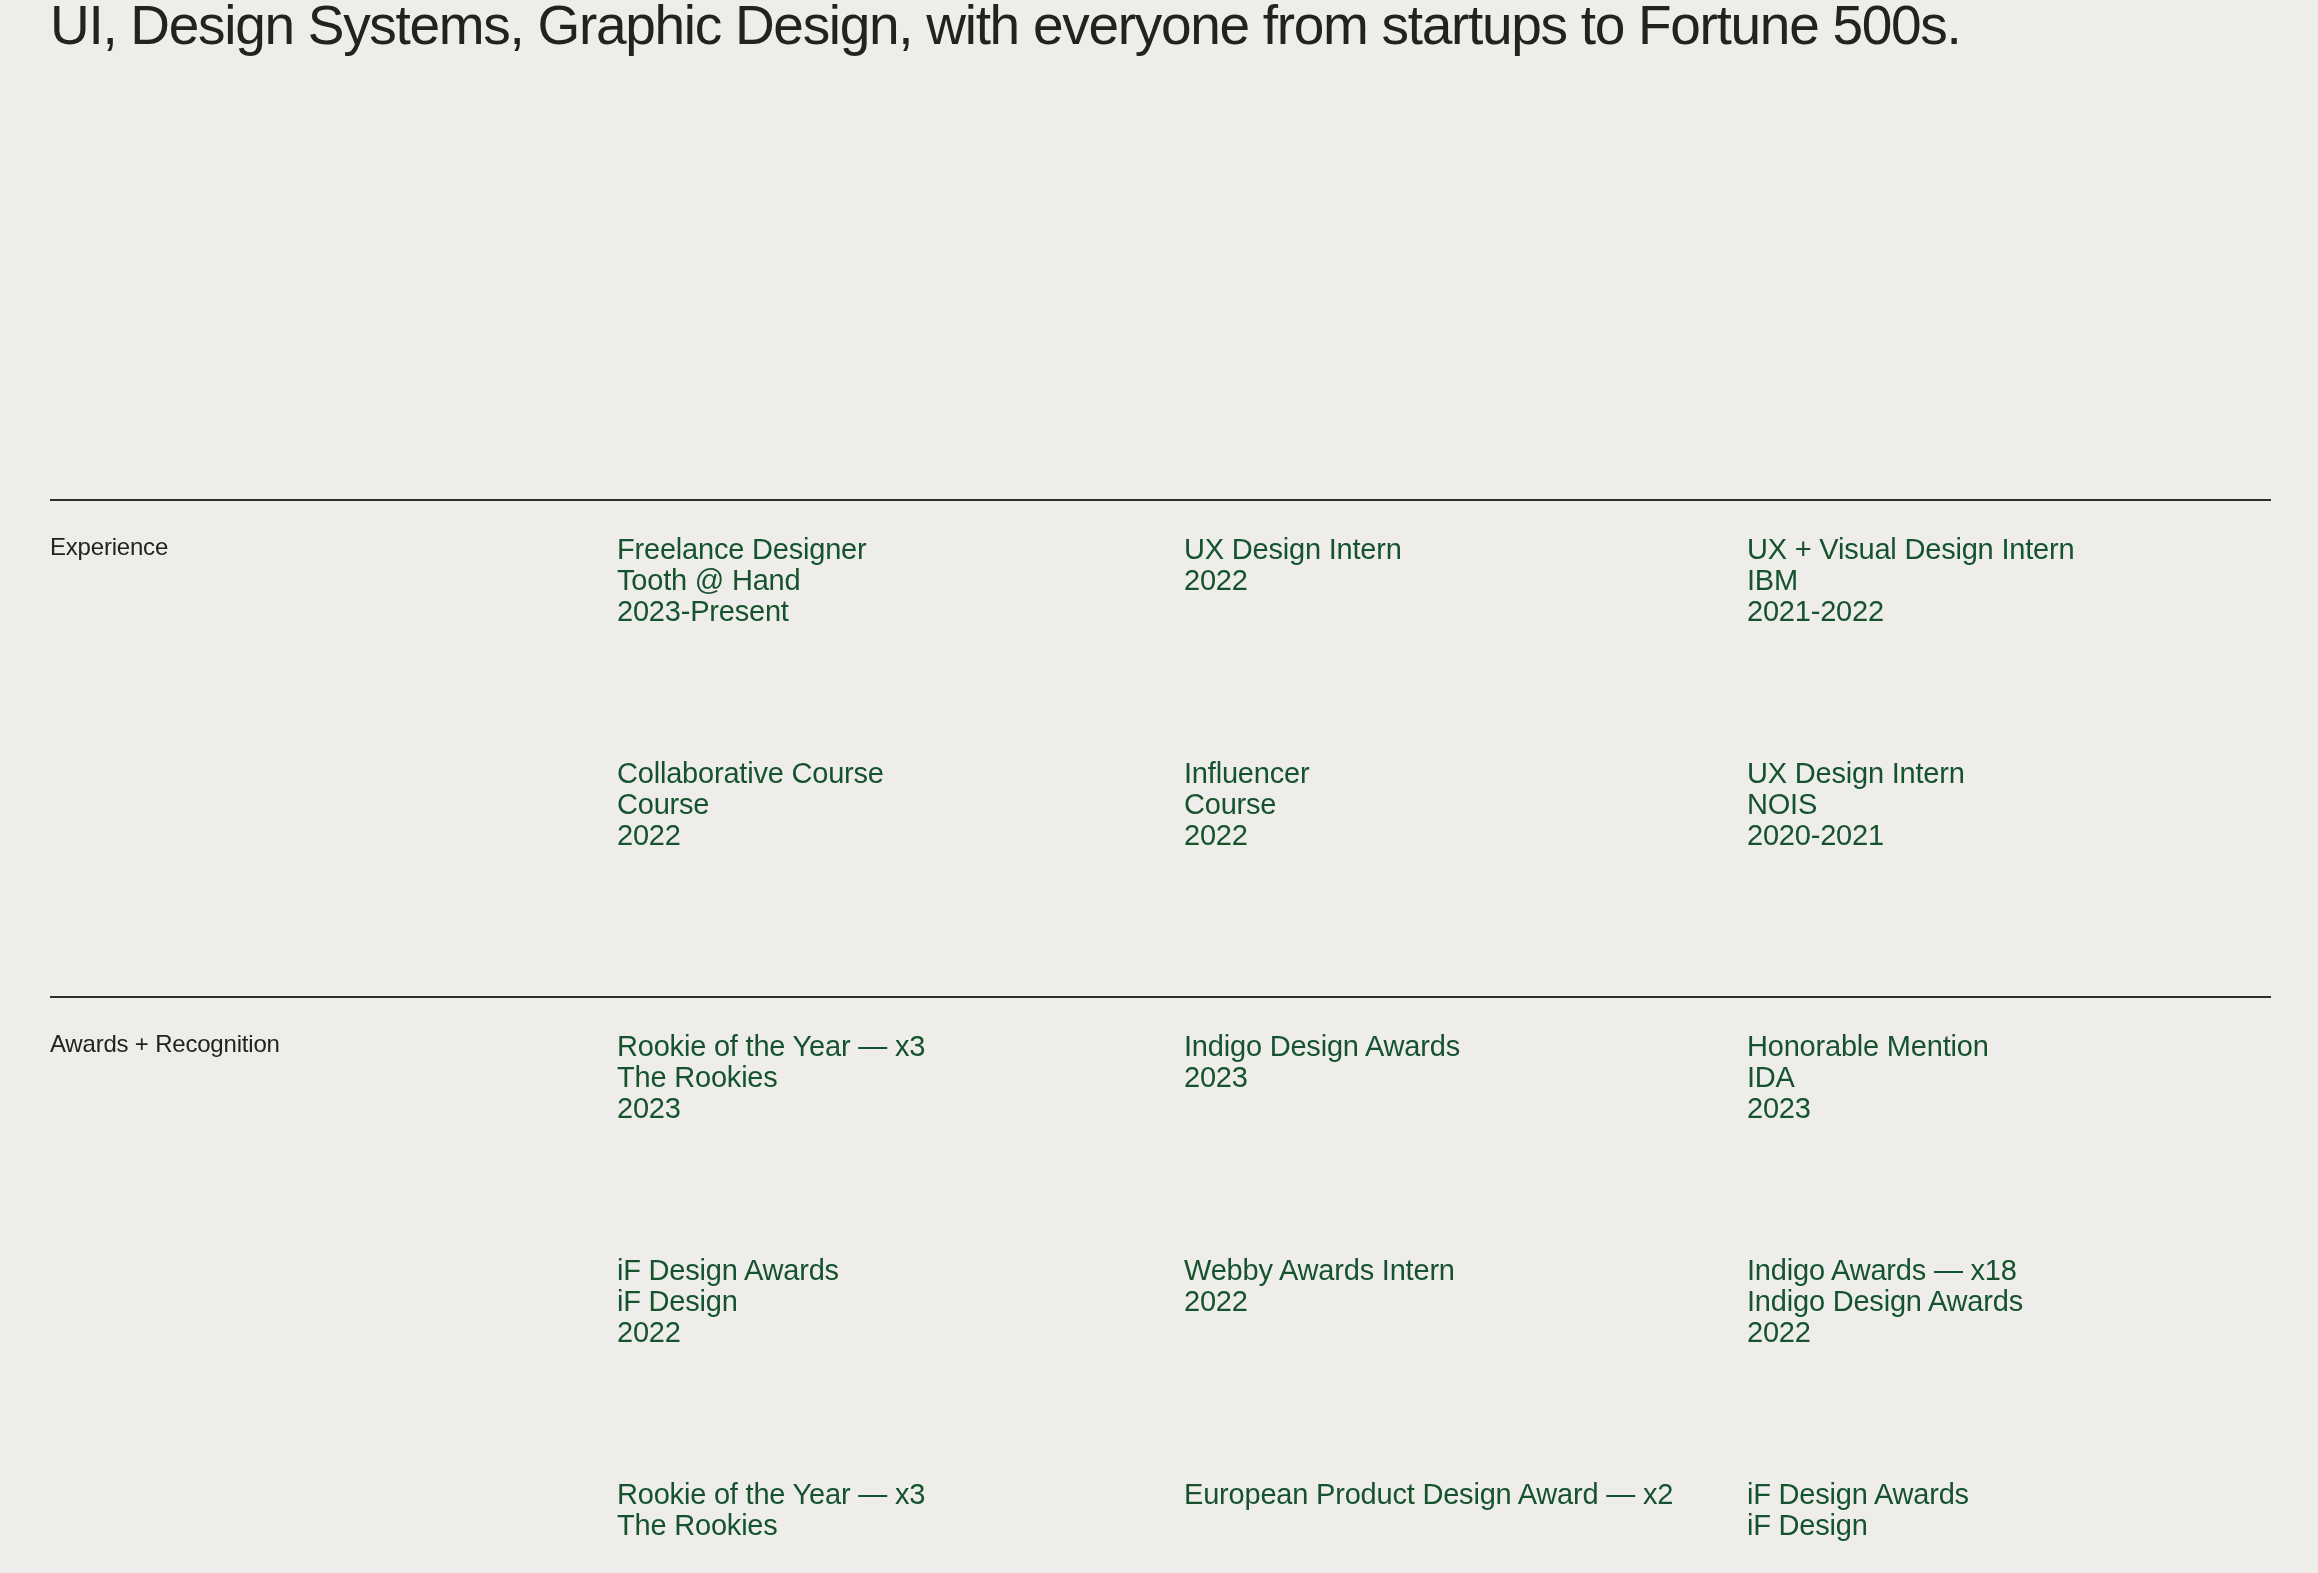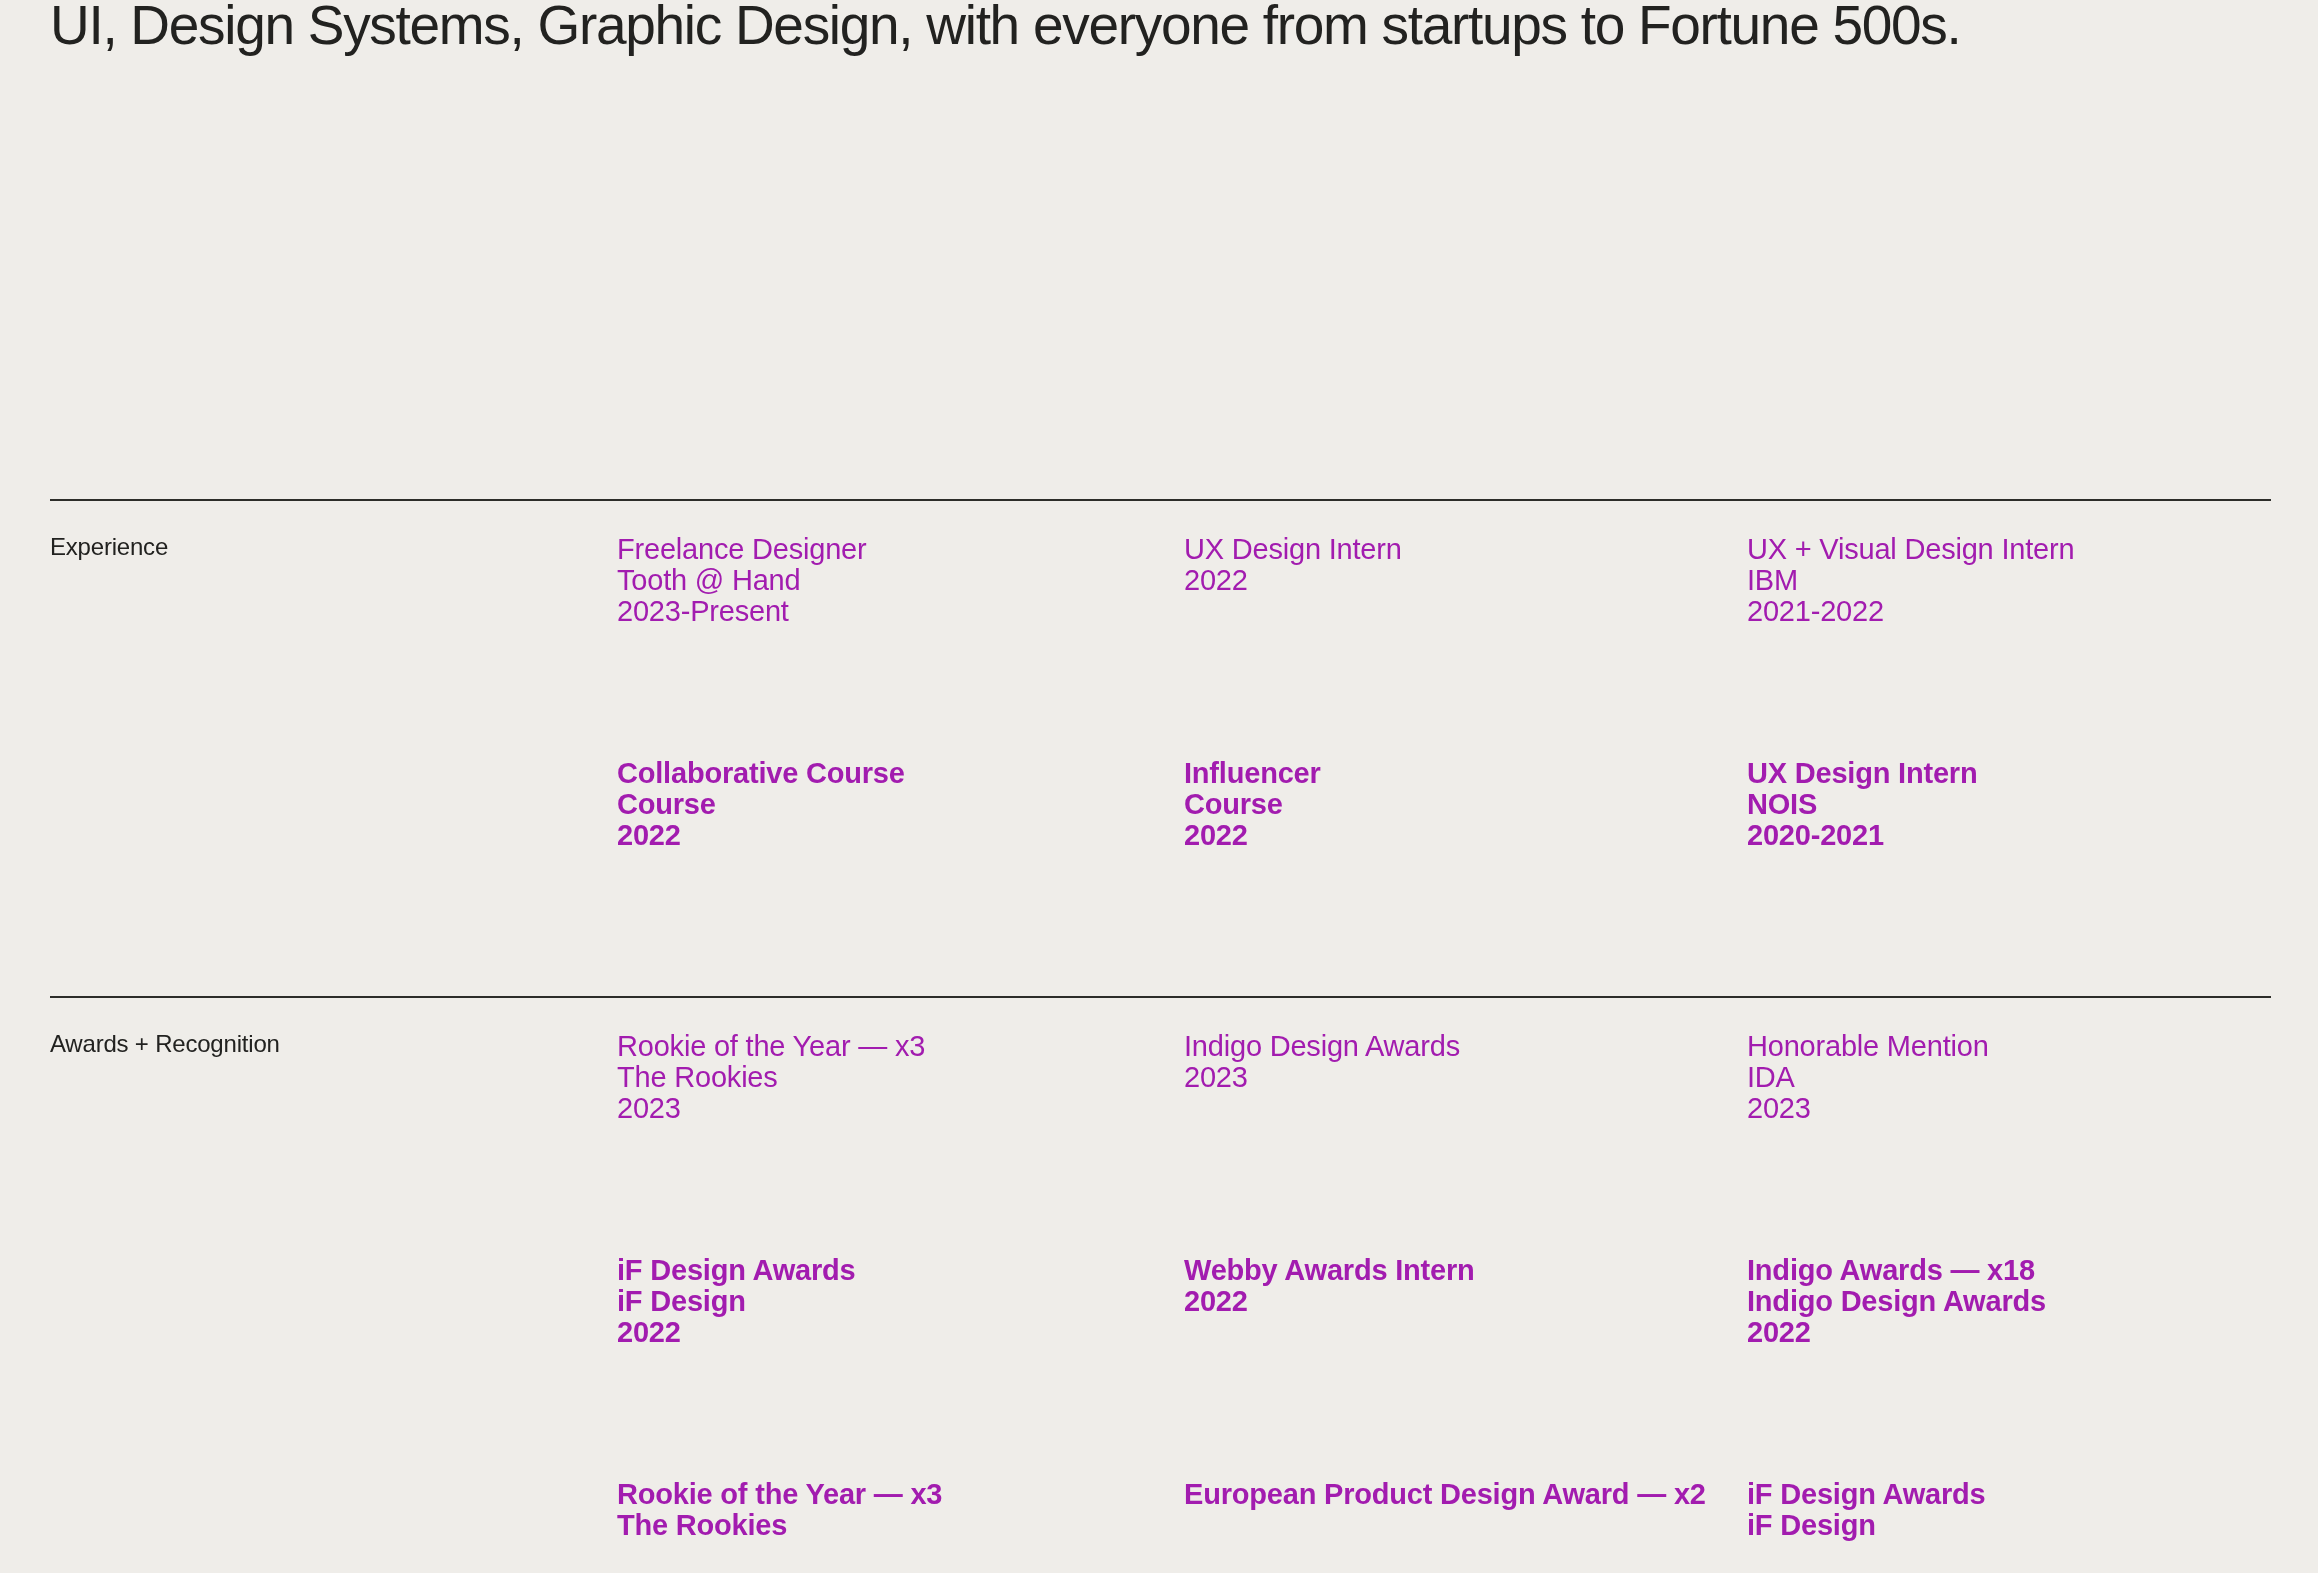--- a/index.html
+++ b/index.html
@@ -75,29 +75,29 @@
     position: absolute;
     left: 617px;
     top: 0;
     width: 1664px;
   }
 
   .row {
     position: relative;
     height: 224px;
   }
-  .row + .row { margin-top: 0; font-weight: bold; }
+  .row + .row { margin-top: 0; }
 
   .cell {
     position: absolute;
     top: 0;
     font-size: 29px;
     line-height: 1.073;
     letter-spacing: -0.2px;
-    color: #a21caf;
+    color: #14532d;
   }
   .cell.c0 { left: 0px;   width: 547px; }
   .cell.c1 { left: 567px; width: 547px; }
   .cell.c2 { left: 1130px; width: 580px; }
 
   .cell .title,
   .cell .org,
   .cell .year {
     display: block;
     white-space: pre-wrap;

